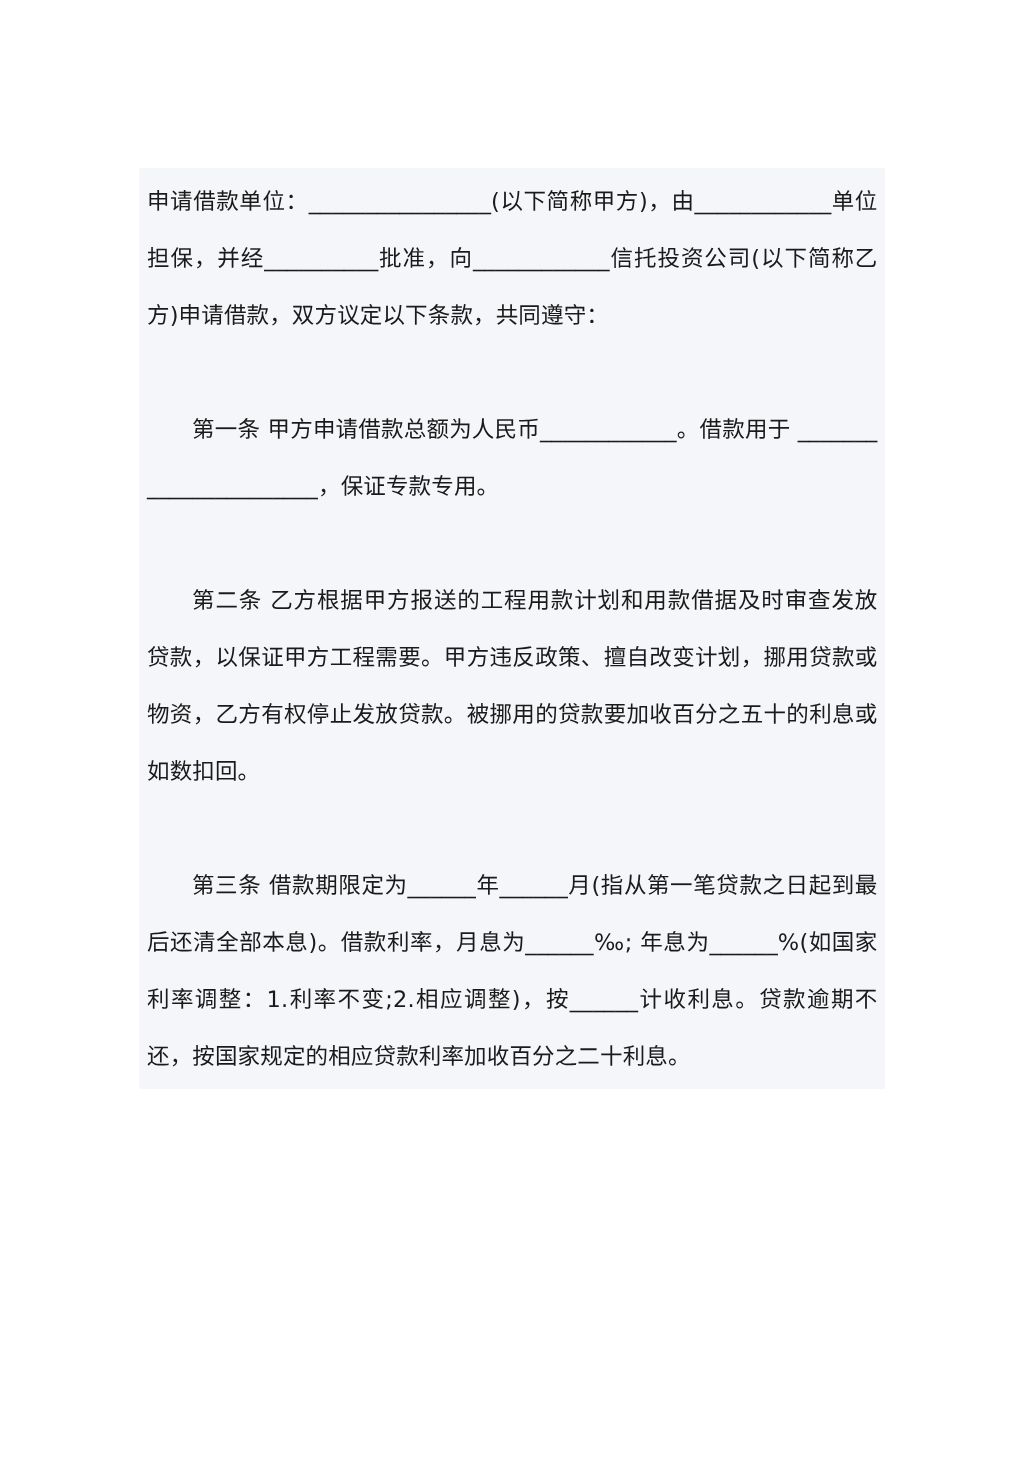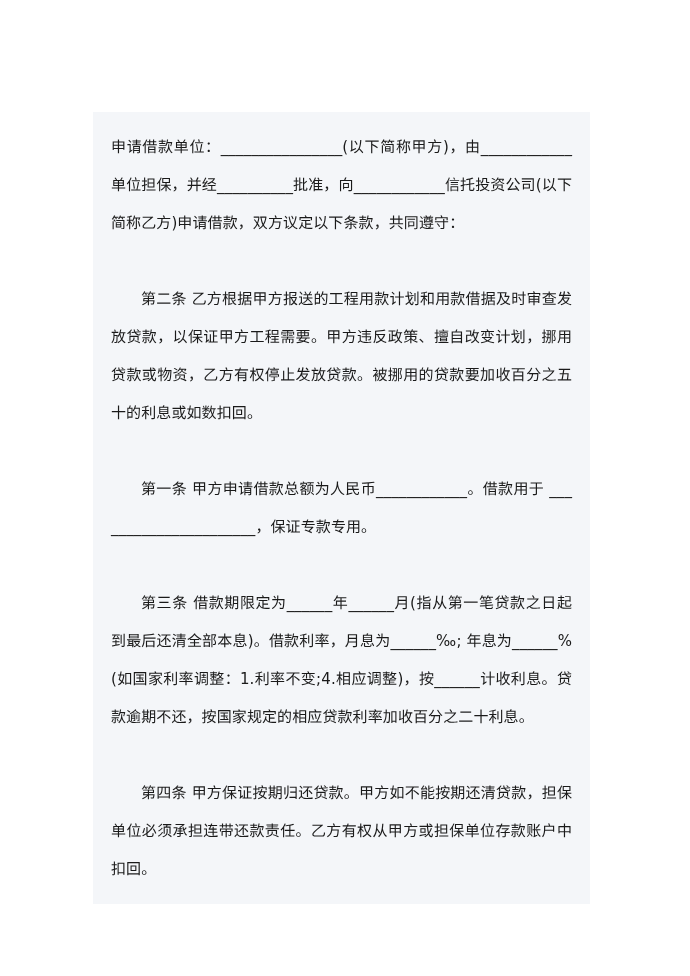--- a/index.html
+++ b/index.html
@@ -23,21 +23,21 @@
   }
   .doc-body {
     position: absolute;
     left: 93px;
     top: 112px;
     width: 497px;
     background: #f4f6f9;
     padding: 0;
   }
   .para {
-    margin: 16px;
+    margin: 3px;
     padding: 0 2px;
     font-size: 15px;
     line-height: 38px;
     color: #1a1a1a;
     text-align: justify;
     text-justify: inter-character;
     word-break: break-all;
     letter-spacing: 0.1px;
   }
   .para.indent {
@@ -48,23 +48,22 @@
   }
 </style>
 </head>
 <body>
 
 <div class="page">
   <div class="doc-body">
 
     <p class="para">申请借款单位：________________(以下简称甲方)，由____________单位担保，并经__________批准，向____________信托投资公司(以下简称乙方)申请借款，双方议定以下条款，共同遵守：</p>
 
+    <p class="para indent gap">第一条 甲方申请借款总额为人民币____________。借款用于 ______________________，保证专款专用。</p>
+
     <p class="para indent gap">第二条 乙方根据甲方报送的工程用款计划和用款借据及时审查发放贷款，以保证甲方工程需要。甲方违反政策、擅自改变计划，挪用贷款或物资，乙方有权停止发放贷款。被挪用的贷款要加收百分之五十的利息或如数扣回。</p>
 
-    <p class="para indent gap">第一条 甲方申请借款总额为人民币____________。借款用于 ______________________，保证专款专用。</p>
+    <p class="para indent gap">第三条 借款期限定为______年______月(指从第一笔贷款之日起到最后还清全部本息)。借款利率，月息为______‰; 年息为______%(如国家利率调整：1.利率不变;2.相应调整)，按______计收利息。贷款逾期不还，按国家规定的相应贷款利率加收百分之二十利息。</p>
 
-    <p class="para indent gap">第三条 借款期限定为______年______月(指从第一笔贷款之日起到最后还清全部本息)。借款利率，月息为______‰; 年息为______%(如国家利率调整：1.利率不变;4.相应调整)，按______计收利息。贷款逾期不还，按国家规定的相应贷款利率加收百分之二十利息。</p>
-
-    <p class="para indent gap">第四条 甲方保证按期归还贷款。甲方如不能按期还清贷款，担保单位必须承担连带还款责任。乙方有权从甲方或担保单位存款账户中扣回。</p>
 
 
   </div>
 </div>
 
 </body></html>

